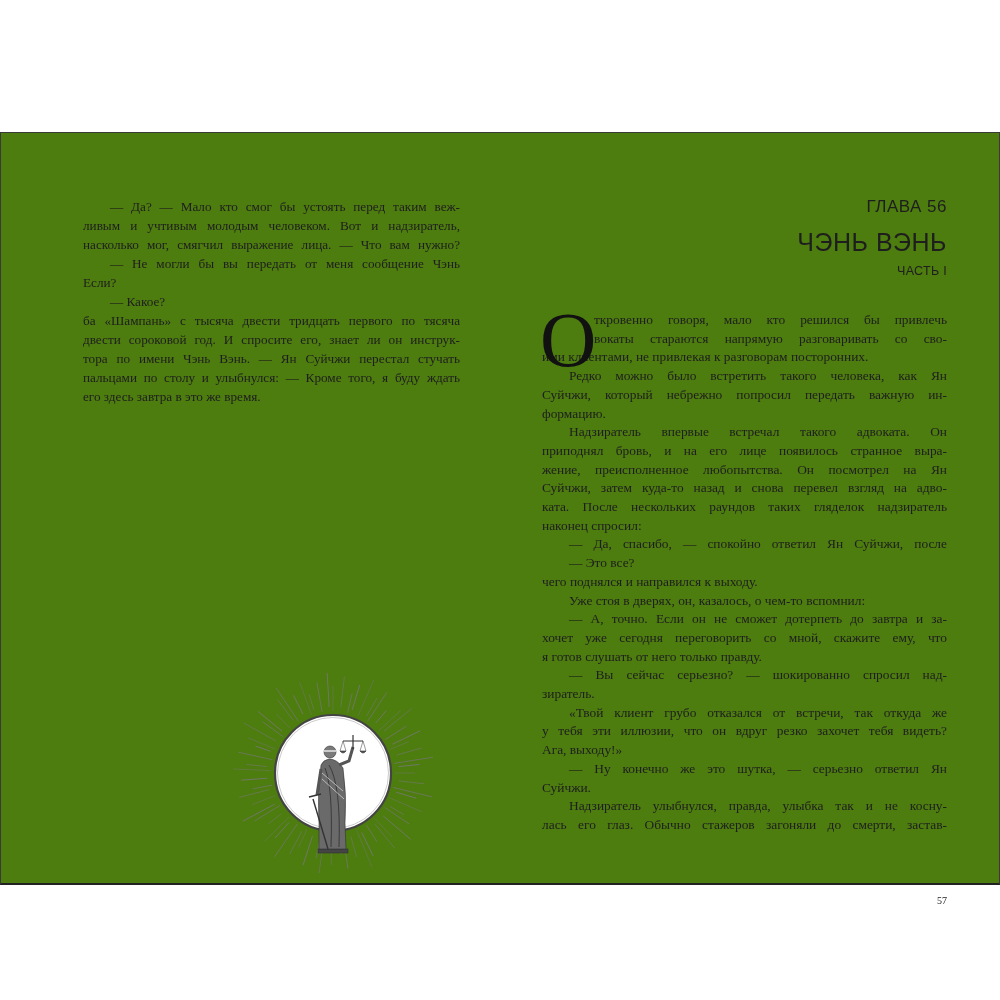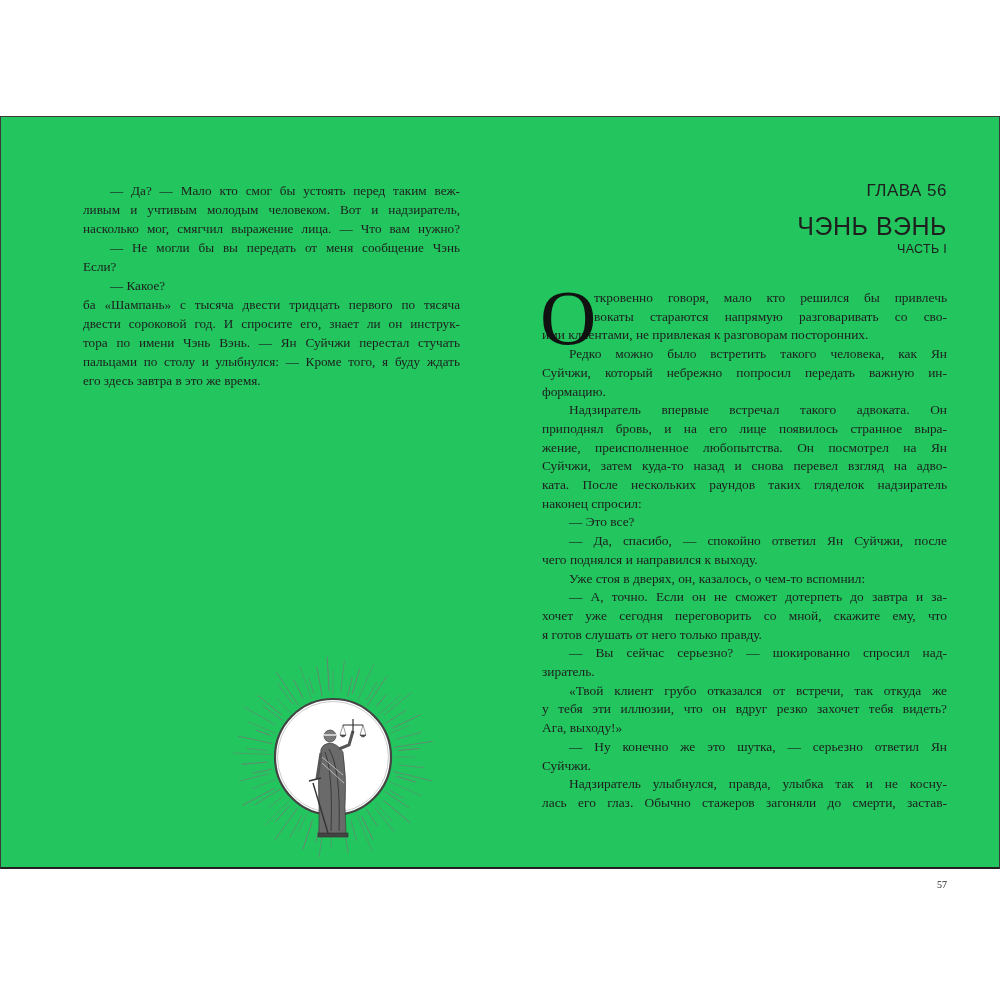--- a/index.html
+++ b/index.html
@@ -1,30 +1,30 @@
 <!DOCTYPE html>
 <html><head>
 <meta charset="utf-8">
 <style>
   html, body { margin:0; padding:0; background:#ffffff; }
   body { width:1000px; height:1000px; position:relative; overflow:hidden;
          font-family:"Liberation Serif","DejaVu Serif",serif; color:#1e1e1e; }
-  .spread { position:absolute; left:0; top:116px; width:998px; height:750px;
-            border:1px solid #3a3a3a; border-bottom:2px solid #222; background:#22c55e; }
+  .spread { position:absolute; left:0; top:132px; width:998px; height:750px;
+            border:1px solid #3a3a3a; border-bottom:2px solid #222; background:#4d7c0f; }
   .page-left { position:absolute; left:82px; top:64px; width:377px; }
   .page-right { position:absolute; left:541px; top:64px; width:405px; }
   p.line { margin:0; font-size:13.2px; line-height:19px; text-align:justify;
            text-align-last:justify; white-space:nowrap; }
   p.last { text-align-last:left; }
   p.indent { text-indent:27px; }
   .right p.line { line-height:18.7px; font-size:13.4px; }
   .chapter { text-align:right; font-family:"Liberation Sans","DejaVu Sans",sans-serif; }
   .ch-num { font-size:17px; letter-spacing:0.5px; line-height:20px; margin-top:0; }
   .ch-title { font-size:25px; line-height:30px; margin-top:10px; letter-spacing:0.5px; }
-  .ch-part { font-size:12.5px; line-height:16px; letter-spacing:0.3px; }
+  .ch-part { font-size:12.5px; line-height:16px; margin-top:6px; letter-spacing:0.3px; }
   .dropcap-wrap { position:relative; margin-top:32px; }
   .dropcap { position:absolute; left:-2px; top:-6px; font-size:78px; line-height:70px;
              font-family:"Liberation Serif","DejaVu Serif",serif; color:#111; }
   .after-cap { padding-left:52px; }
   .pagenum { position:absolute; left:0; width:405px; top:698px; text-align:right;
              font-size:10px; }
   .pagenum span { margin-left:40px; }
   .illustration { position:absolute; left:150px; top:476px; width:200px; height:200px; }
 </style>
 </head>
@@ -169,22 +169,22 @@
         <p class="line last">ими клиентами, не привлекая к разговорам посторонних.</p>
         <p class="line indent">Редко можно было встретить такого человека, как Ян</p>
         <p class="line">Суйчжи, который небрежно попросил передать важную ин-</p>
         <p class="line last">формацию.</p>
         <p class="line indent">Надзиратель впервые встречал такого адвоката. Он</p>
         <p class="line">приподнял бровь, и на его лице появилось странное выра-</p>
         <p class="line">жение, преисполненное любопытства. Он посмотрел на Ян</p>
         <p class="line">Суйчжи, затем куда-то назад и снова перевел взгляд на адво-</p>
         <p class="line">ката. После нескольких раундов таких гляделок надзиратель</p>
         <p class="line last">наконец спросил:</p>
+        <p class="line indent">— Да, спасибо, — спокойно ответил Ян Суйчжи, после</p>
         <p class="line indent last">— Это все?</p>
-        <p class="line indent">— Да, спасибо, — спокойно ответил Ян Суйчжи, после</p>
         <p class="line last">чего поднялся и направился к выходу.</p>
         <p class="line indent last">Уже стоя в дверях, он, казалось, о чем-то вспомнил:</p>
         <p class="line indent">— А, точно. Если он не сможет дотерпеть до завтра и за-</p>
         <p class="line">хочет уже сегодня переговорить со мной, скажите ему, что</p>
         <p class="line last">я готов слушать от него только правду.</p>
         <p class="line indent">— Вы сейчас серьезно? — шокированно спросил над-</p>
         <p class="line last">зиратель.</p>
         <p class="line indent">«Твой клиент грубо отказался от встречи, так откуда же</p>
         <p class="line">у тебя эти иллюзии, что он вдруг резко захочет тебя видеть?</p>
         <p class="line last">Ага, выходу!»</p>

